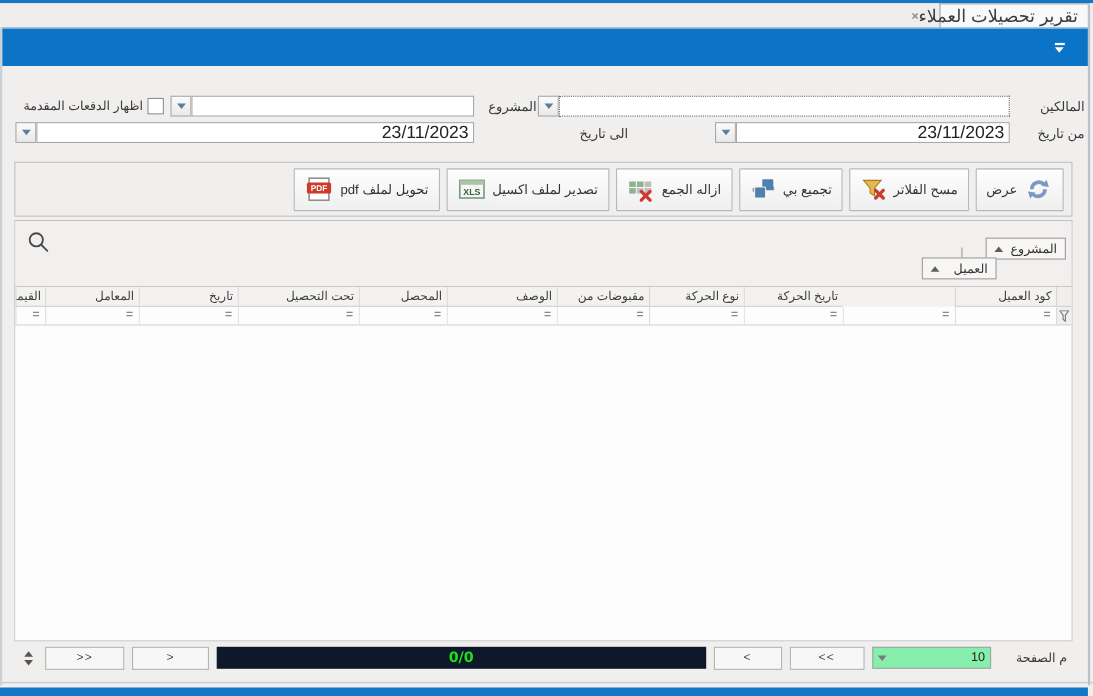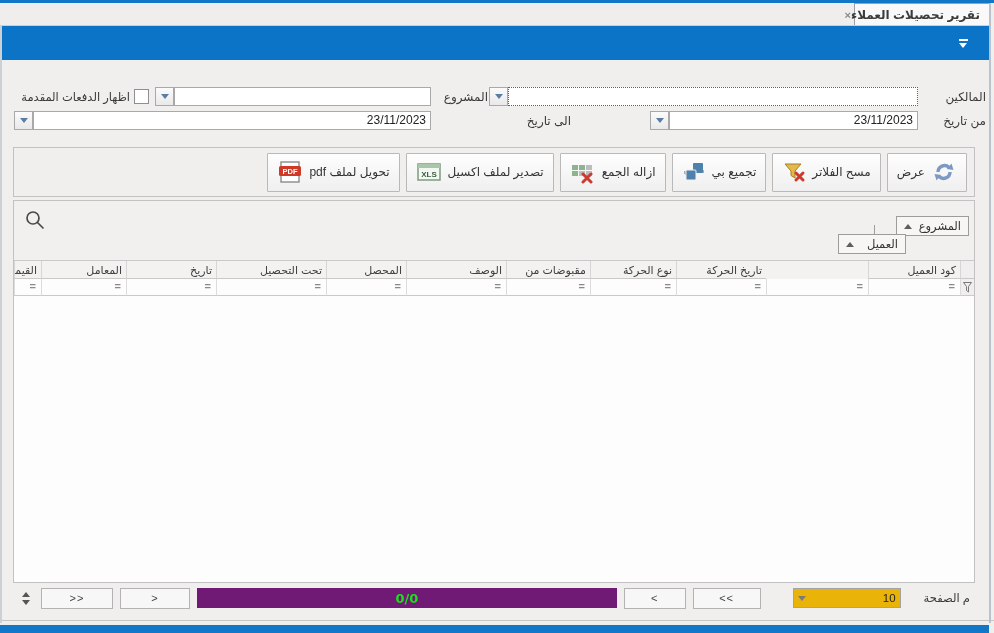--- a/index.html
+++ b/index.html
@@ -6,35 +6,35 @@
   *{box-sizing:border-box;}
   .page{position:relative;width:994px;height:633px;background:#f0efee;overflow:hidden;
         font-family:"Liberation Sans","DejaVu Sans",sans-serif;font-size:12px;color:#333;direction:rtl;}
 
   
   .top-line{position:absolute;left:0;top:0;width:994px;height:3px;background:#1377c8;}
   .tab-strip{position:absolute;left:0;top:3px;width:994px;height:22px;background:#efeeed;}
   .tab{position:absolute;top:0;right:4px;width:136px;height:22px;background:#f9f9f9;
        border:1px solid #9aa0a6;border-bottom:none;display:flex;align-items:center;
        justify-content:space-between;padding:0 9px;direction:rtl;}
-  .tab-title{font-size:12px;color:#3c3c3c;white-space:nowrap;font-weight:bold;}
+  .tab-title{font-size:16px;color:#3c3c3c;white-space:nowrap;}
   .tab-close{color:#8a8a8a;font-size:11px;font-weight:bold;cursor:default;}
 
   .blue-bar{position:absolute;left:2px;top:25px;width:987px;height:35px;background:#0b74c6;border-top:1px solid #c3d2e2;}
   .collapse-ic{position:absolute;top:12px;left:calc(987px - 32px);width:13px;height:11px;}
   .collapse-ic .bar{position:absolute;top:1px;left:2px;width:9px;height:2px;background:#fff;}
   .collapse-ic .tri{position:absolute;top:5px;left:2px;width:0;height:0;border-left:4.5px solid transparent;border-right:4.5px solid transparent;border-top:5px solid #fff;}
 
   
   .flabel{position:absolute;height:18px;line-height:18px;font-size:12px;color:#3a3a3a;white-space:nowrap;}
   .editor{position:absolute;height:19px;display:flex;direction:ltr;}
   .combo-btn{width:19px;height:19px;border:1px solid #a9a9a9;background:linear-gradient(#fbfbfb,#e9e9e9);
              display:flex;align-items:center;justify-content:center;}
   .combo-btn .arr{width:0;height:0;border-left:4px solid transparent;border-right:4px solid transparent;border-top:5px solid #5a7da2;}
-  .fld{flex:1;background:#fff;border:1px solid #a9a9a9;height:19px;line-height:17px;padding:0 4px;direction:ltr;text-align:right;font-size:12px;color:#222;}
+  .fld{flex:1;background:#fff;border:1px solid #a9a9a9;height:19px;line-height:17px;padding:0 4px;direction:ltr;text-align:right;font-size:16px;color:#222;}
   .fld.dotted{border:1px dotted #606060;}
   .checkbox{position:absolute;width:15px;height:15px;background:#fff;border:1px solid #8f8f8f;}
 
   
   .toolbar{position:absolute;left:13px;top:147px;width:962px;height:50px;border:1px solid #c2c2c2;background:#f0efee;
            display:flex;direction:rtl;align-items:center;gap:6px;padding:0 7px;}
   .tbtn{height:39px;border:1px solid #b9b9b9;background:linear-gradient(#fefefe,#efefef);
         display:flex;direction:rtl;align-items:center;justify-content:center;gap:6px;padding:0 9px;
         font-size:12px;color:#333;white-space:nowrap;border-radius:1px;}
   .tbtn svg{flex:0 0 auto;}
@@ -56,24 +56,24 @@
          padding:0 5px;line-height:15px;text-align:right;background:#fdfdfd;}
   .ind{background:#f0efee;display:flex;align-items:center;justify-content:center;padding:0;}
   .data-area{flex:1;background:#fdfdfd;}
   .magnifier{position:absolute;top:8px;right:calc(962px - 34px);}
 
   
   .pager{position:absolute;left:13px;top:584px;width:962px;height:28px;display:flex;direction:rtl;
          align-items:center;gap:7px;padding:0 5px;}
   .pbtn{height:21px;border:1px solid #b3b3b3;background:#f7f7f7;color:#444;font-size:11px;
         display:flex;align-items:center;justify-content:center;letter-spacing:1px;}
-  .psize{width:108px;height:20px;border:1px solid #a3a3a3;background:#eab308;display:flex;direction:ltr;align-items:center;padding:0 4px;margin-left:25px;}
+  .psize{width:108px;height:20px;border:1px solid #a3a3a3;background:#86efac;display:flex;direction:ltr;align-items:center;padding:0 4px;}
   .psize .chev{width:0;height:0;border-left:4px solid transparent;border-right:4px solid transparent;border-top:5px solid #7a7a7a;}
   .psize .val{flex:1;text-align:right;font-size:11.5px;color:#222;direction:ltr;}
-  .progress{flex:1;height:20px;background:#701a75;display:flex;align-items:center;justify-content:center;}
+  .progress{flex:1;height:20px;background:#0f172a;display:flex;align-items:center;justify-content:center;}
   .progress span{color:#17e317;font-weight:bold;font-size:13px;font-family:"DejaVu Sans","Liberation Sans",sans-serif;direction:ltr;}
   .spinner{width:16px;height:20px;display:flex;flex-direction:column;align-items:center;justify-content:center;gap:3px;}
   .spinner .up{width:0;height:0;border-left:4px solid transparent;border-right:4px solid transparent;border-bottom:5px solid #555;}
   .spinner .dn{width:0;height:0;border-left:4px solid transparent;border-right:4px solid transparent;border-top:5px solid #555;}
 
   .hline{position:absolute;left:0;top:620px;width:994px;height:1px;background:#c6c6c6;}
   .bottom-blue{position:absolute;left:0;top:625px;width:989px;height:8px;background:#1377c8;}
   .r-border{position:absolute;top:3px;left:989px;width:2px;height:620px;background:#bac3cb;}
   .l-border{position:absolute;top:25px;left:0;width:2px;height:598px;background:#ccd1d6;}
 </style>

